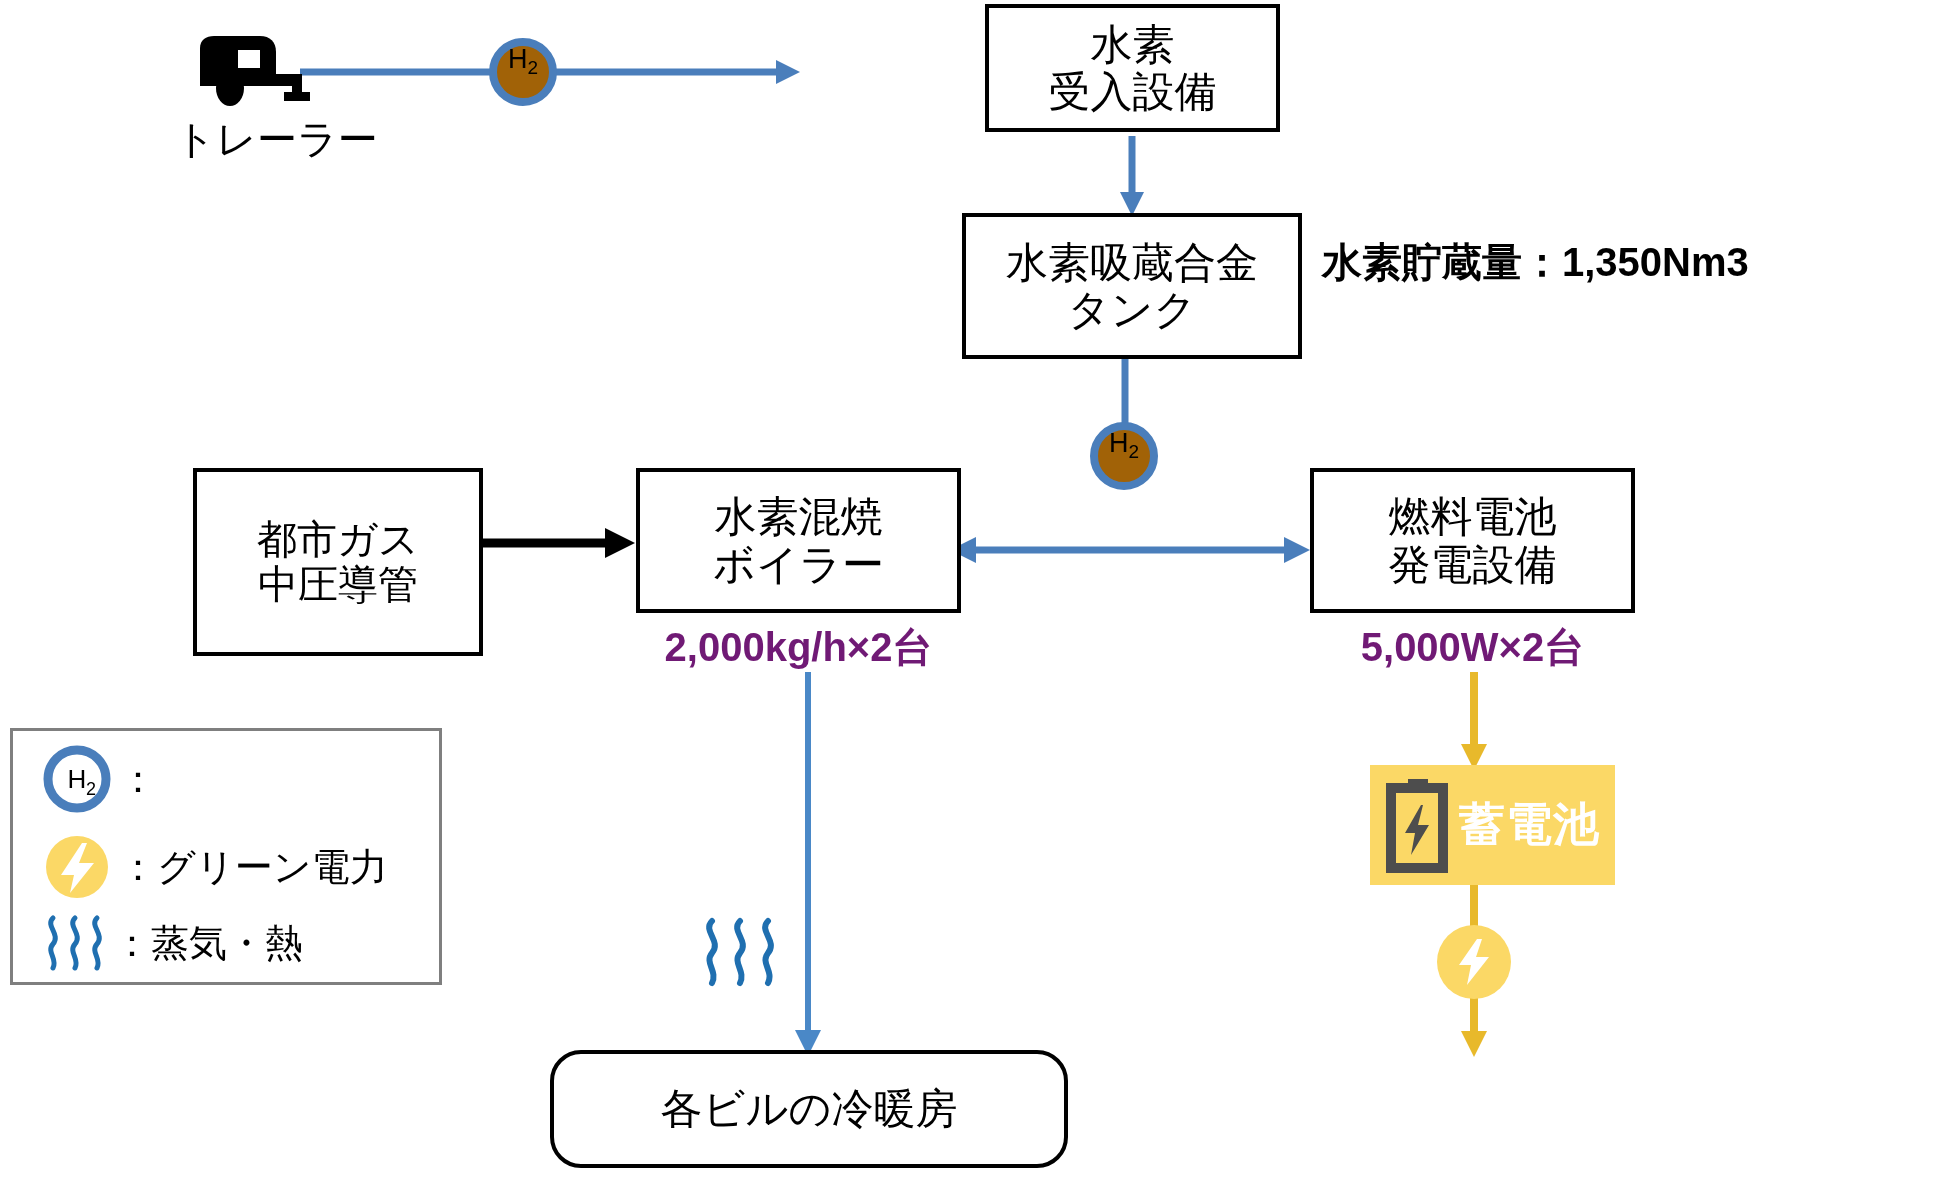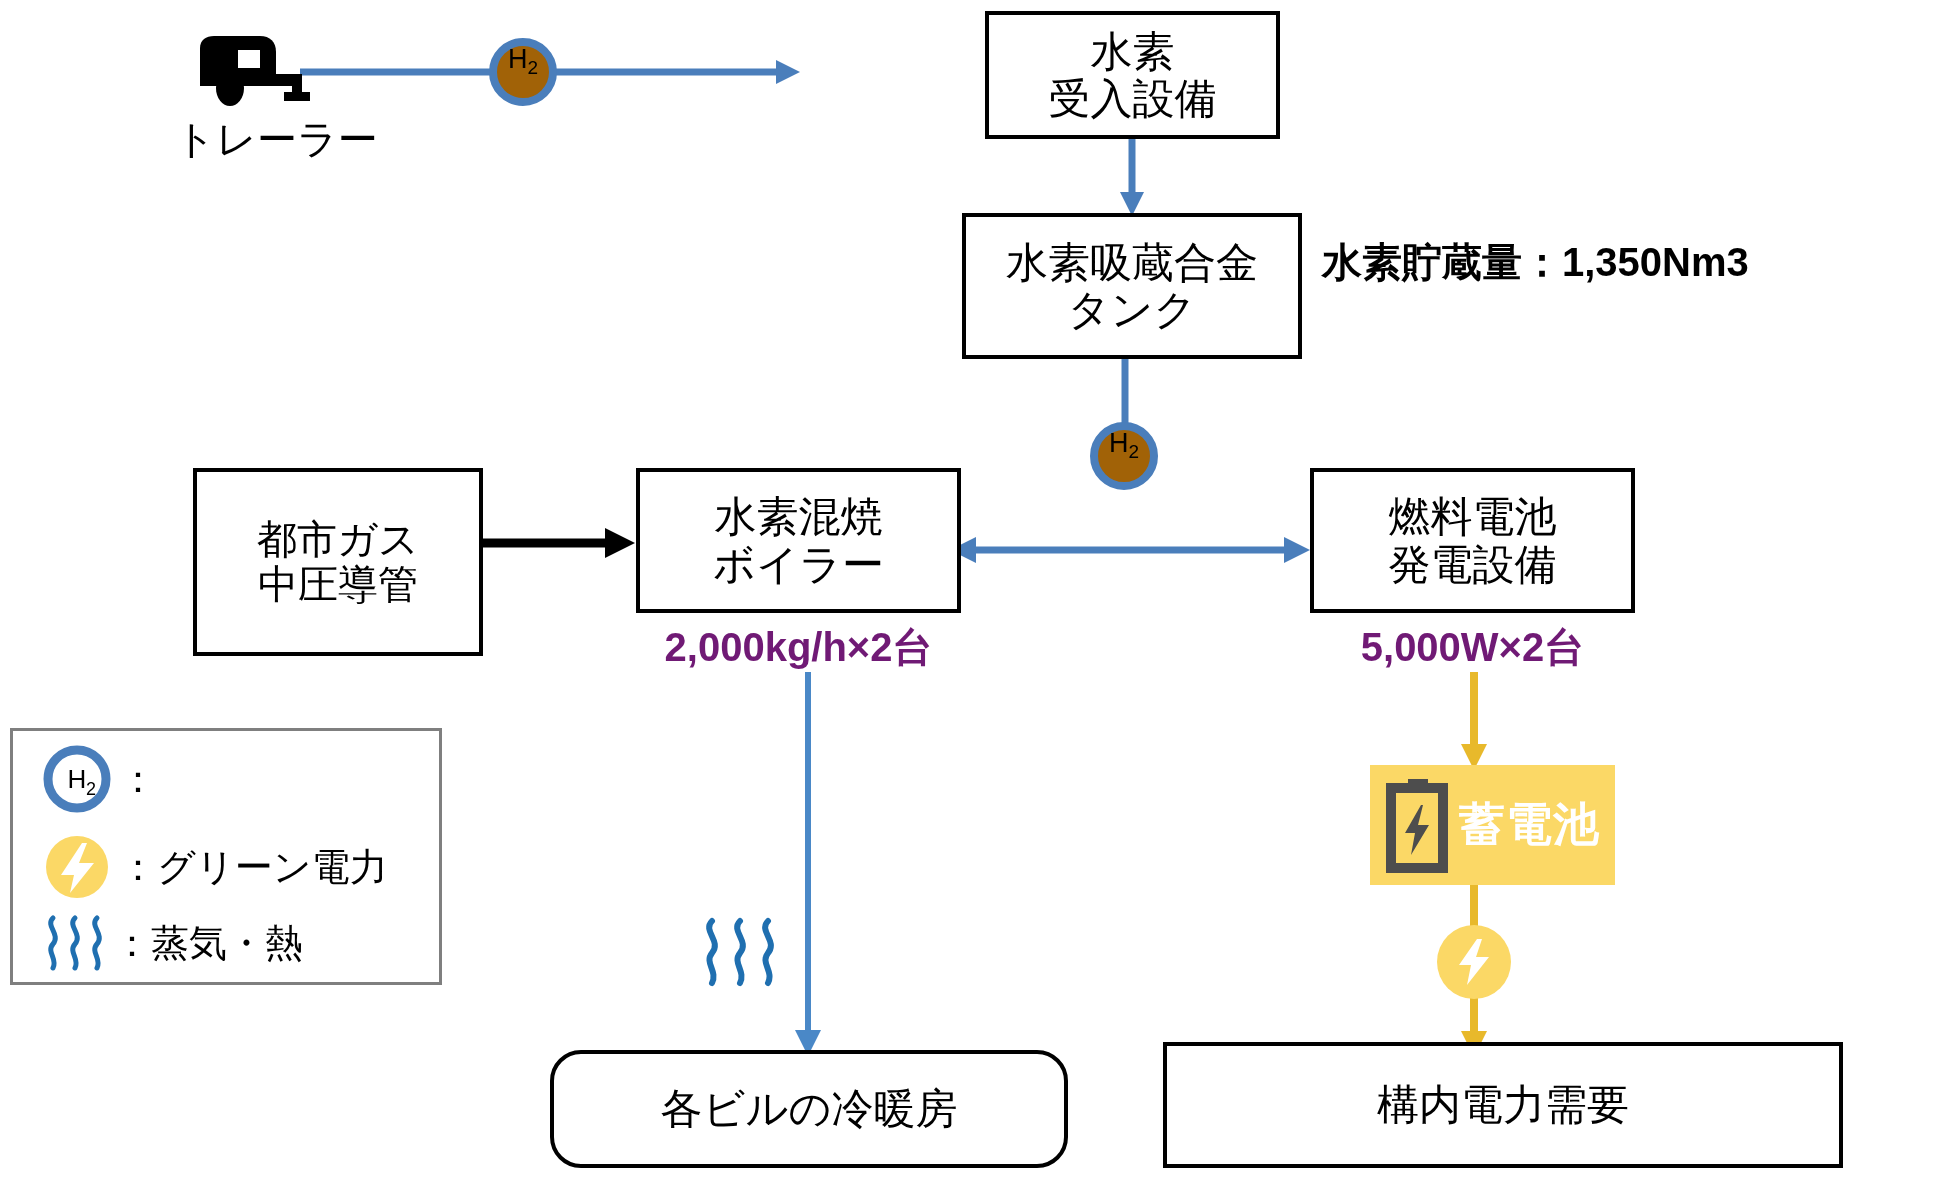--- a/index.html
+++ b/index.html
@@ -150,21 +150,21 @@
 
   <svg class="conn" style="left:300px; top:50px; width:520px; height:44px;" viewBox="0 0 520 44">
     <line x1="0" y1="22" x2="480" y2="22" stroke="#4A7EBB" stroke-width="7"></line>
     <polygon points="500,22 476,10 476,34" fill="#4A7EBB"></polygon>
   </svg>
 
   <div class="h2badge" style="left:489px; top:38px; width:68px; height:68px; border:8px solid #4A7EBB;">
     <span>H<sub>2</sub></span>
   </div>
 
-  <div class="box" style="left:985px; top:11px; width:295px; height:128px; font-size:42px;">
+  <div class="box" style="left:985px; top:4px; width:295px; height:128px; font-size:42px;">
     <span class="line">水素</span>
     <span class="line">受入設備</span>
   </div>
 
   <svg class="conn" style="left:1110px; top:136px; width:44px; height:82px;" viewBox="0 0 44 82">
     <line x1="22" y1="0" x2="22" y2="62" stroke="#4A7EBB" stroke-width="7"></line>
     <polygon points="22,80 10,56 34,56" fill="#4A7EBB"></polygon>
   </svg>
 
   <div class="box" style="left:962px; top:213px; width:340px; height:146px; font-size:42px;">
@@ -247,23 +247,20 @@
   <div class="bolt-badge" style="left:1437px; top:925px; width:74px; height:74px; background:#FBD866;">
     <svg width="34" height="50" viewBox="0 0 34 50">
       <polygon points="20,2 2,28 14,28 10,48 32,20 19,20 25,2" fill="#ffffff"></polygon>
     </svg>
   </div>
 
   <div class="box" style="left:550px; top:1050px; width:518px; height:118px; font-size:42px;border-radius:31px;">
     <span class="line">各ビルの冷暖房</span>
   </div>
 
-  <div class="box" style="left:1163px; top:1042px; width:680px; height:126px; font-size:42px;">
-    <span class="line">構内電力需要</span>
-  </div>
 
   <div id="legend" style="left:10px; top:728px; width:432px; height:257px;">
 
     <div class="legend-row" style="left:28px; top:12px;">
       <span class="legend-icon" style="width:72px; height:72px;">
         <svg width="72" height="72" viewBox="0 0 72 72">
           <circle cx="36" cy="36" r="29" fill="#ffffff" stroke="#4A7EBB" stroke-width="9"></circle>
           <text x="36" y="45" font-family="Liberation Sans, sans-serif" font-size="26" fill="#000000" text-anchor="middle">H</text>
           <text x="50" y="52" font-family="Liberation Sans, sans-serif" font-size="18" fill="#000000" text-anchor="middle">2</text>
         </svg>

